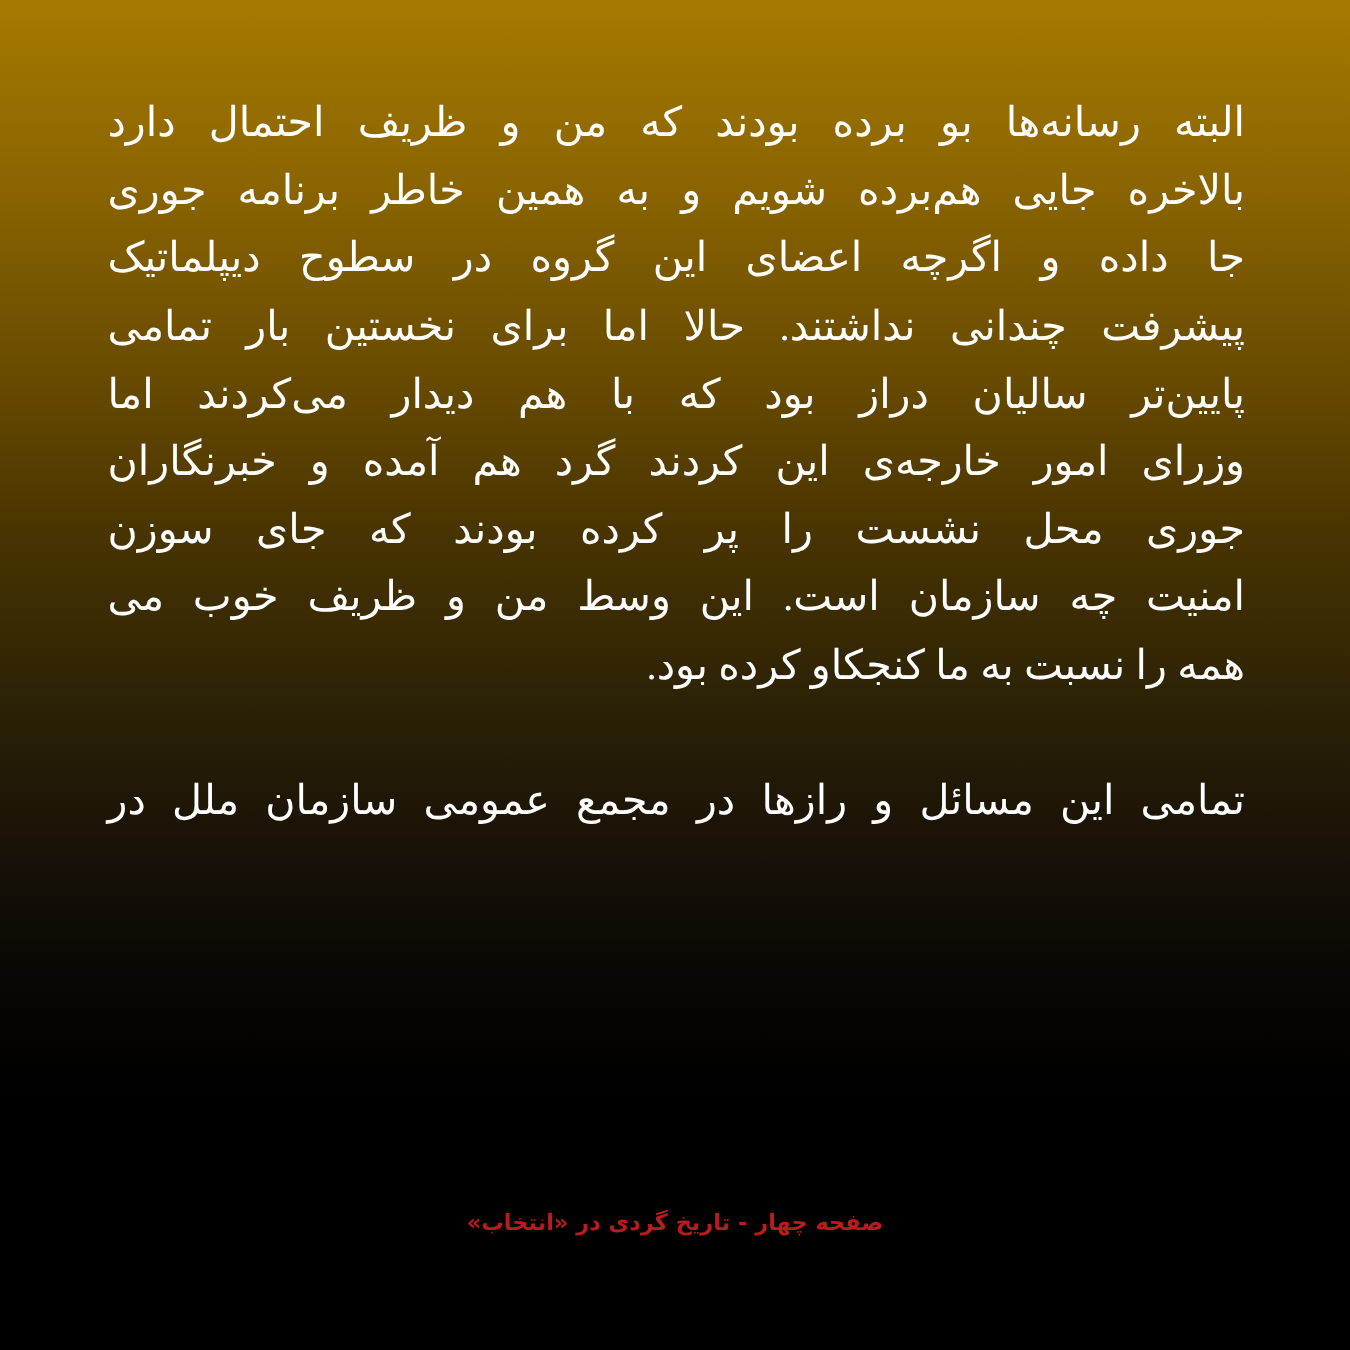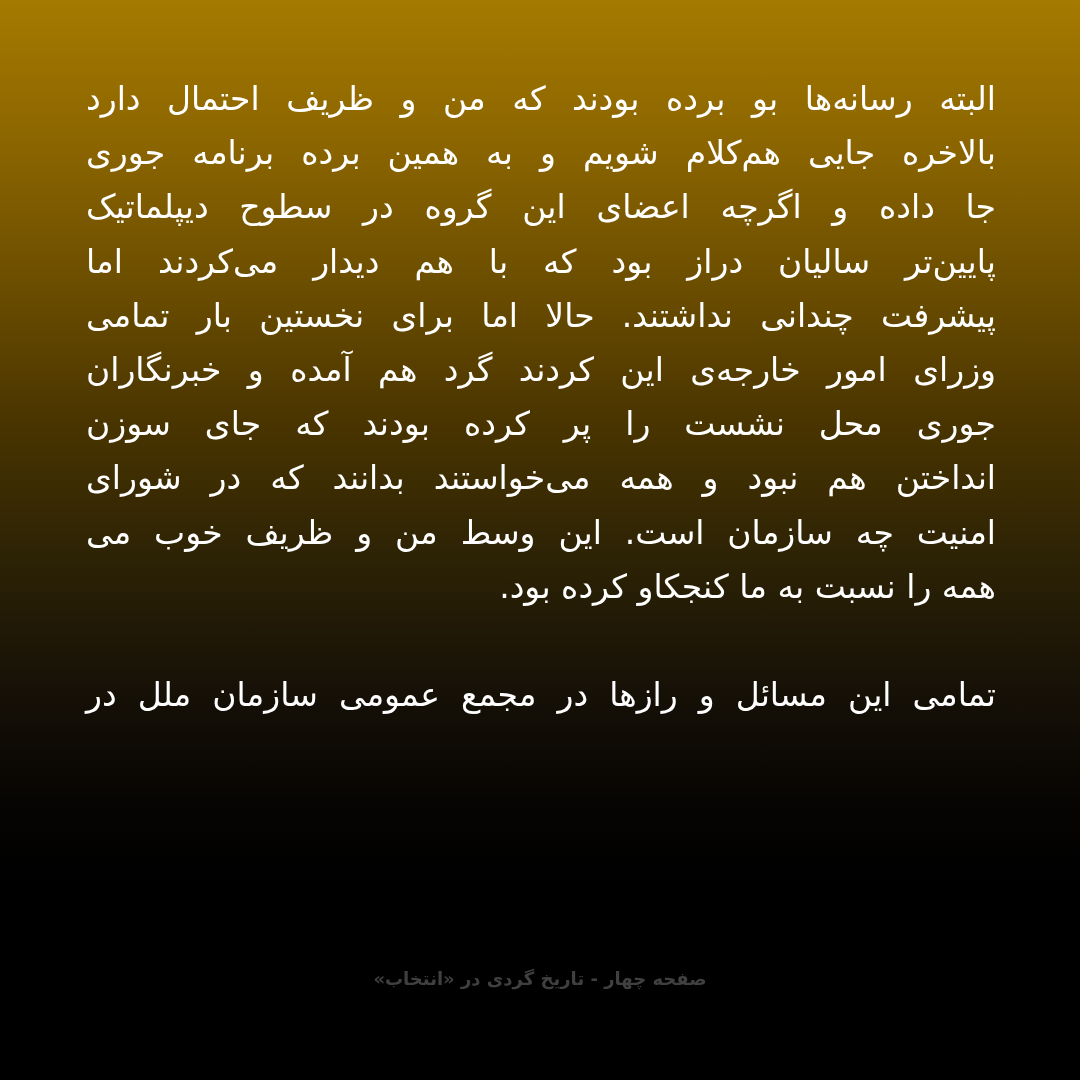--- a/index.html
+++ b/index.html
@@ -38,52 +38,52 @@
       text-align: justify;
       text-align-last: right;
       direction: rtl;
     }
     .line {
       display: block;
       text-align: justify;
       text-align-last: justify;
       white-space: nowrap;
       height: 54.2px;
+      font-family: Liberation Serif, serif;
     }
     .line.last {
       text-align-last: right;
     }
     .paragraph-2 {
       margin-top: 54px;
     }
     .footer {
       position: absolute;
       left: 0;
       width: 1080px;
       top: 968px;
       text-align: center;
       direction: rtl;
-      color: #404040;
+      color: #b91c1c;
       font-size: 18px;
       font-weight: bold;
     }
   </style>
 </head>
 <body>
 
 <div class="content">
   <div class="paragraph">
     <span class="line">البته رسانه‌ها بو برده بودند که من و ظریف احتمال دارد</span>
-    <span class="line">بالاخره جایی هم‌کلام شویم و به همین برده برنامه جوری</span>
+    <span class="line">بالاخره جایی هم‌برده شویم و به همین خاطر برنامه جوری</span>
     <span class="line">جا داده و اگرچه اعضای این گروه در سطوح دیپلماتیک</span>
+    <span class="line">پیشرفت چندانی نداشتند. حالا اما برای نخستین بار تمامی</span>
     <span class="line">پایین‌تر سالیان دراز بود که با هم دیدار می‌کردند اما</span>
-    <span class="line">پیشرفت چندانی نداشتند. حالا اما برای نخستین بار تمامی</span>
     <span class="line">وزرای امور خارجه‌ی این کردند گرد هم آمده و خبرنگاران</span>
     <span class="line">جوری محل نشست را پر کرده بودند که جای سوزن</span>
-    <span class="line">انداختن هم نبود و همه می‌خواستند بدانند که در شورای</span>
     <span class="line">امنیت چه سازمان است. این وسط من و ظریف خوب می</span>
     <span class="line last">همه را نسبت به ما کنجکاو کرده بود.</span>
   </div>
   <div class="paragraph paragraph-2">
     <span class="line">تمامی این مسائل و رازها در مجمع عمومی سازمان ملل در</span>
   </div>
 </div>
 
 <div class="footer">صفحه چهار - تاریخ گردی در «انتخاب»</div>
 

